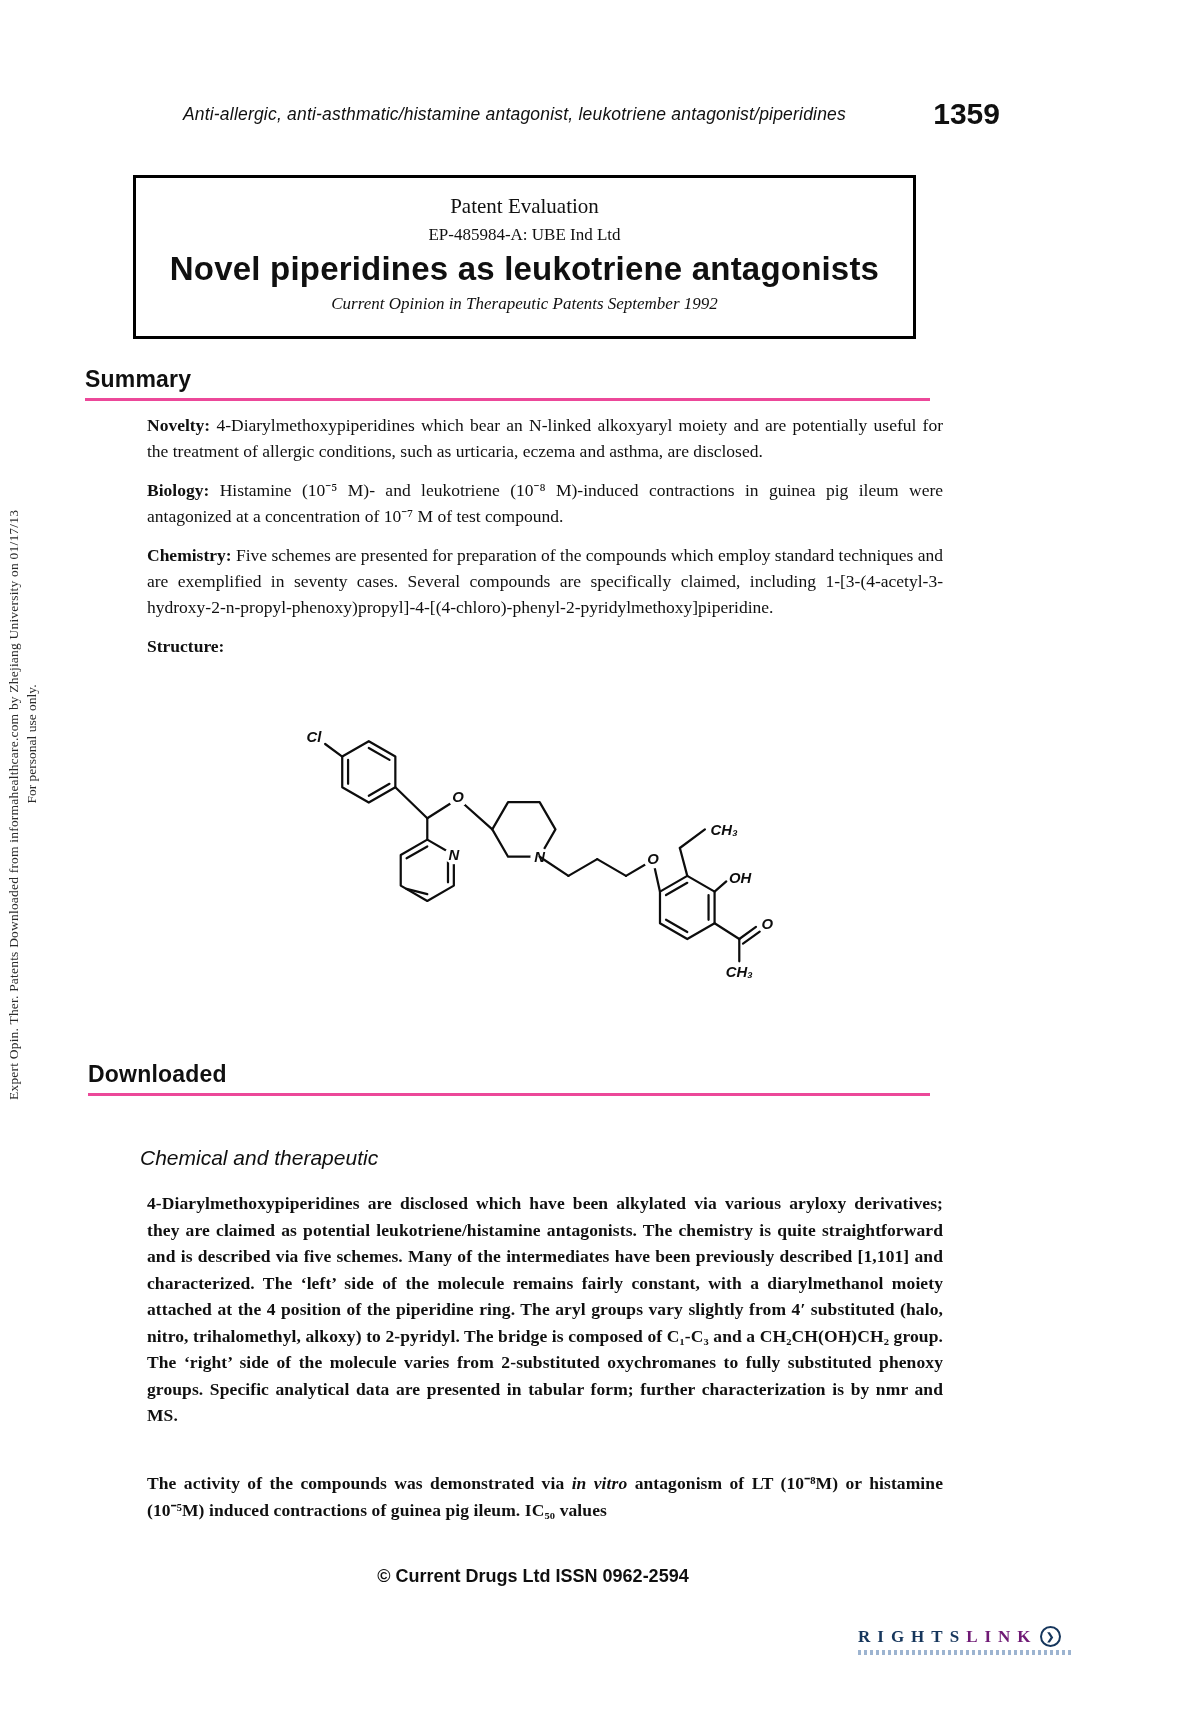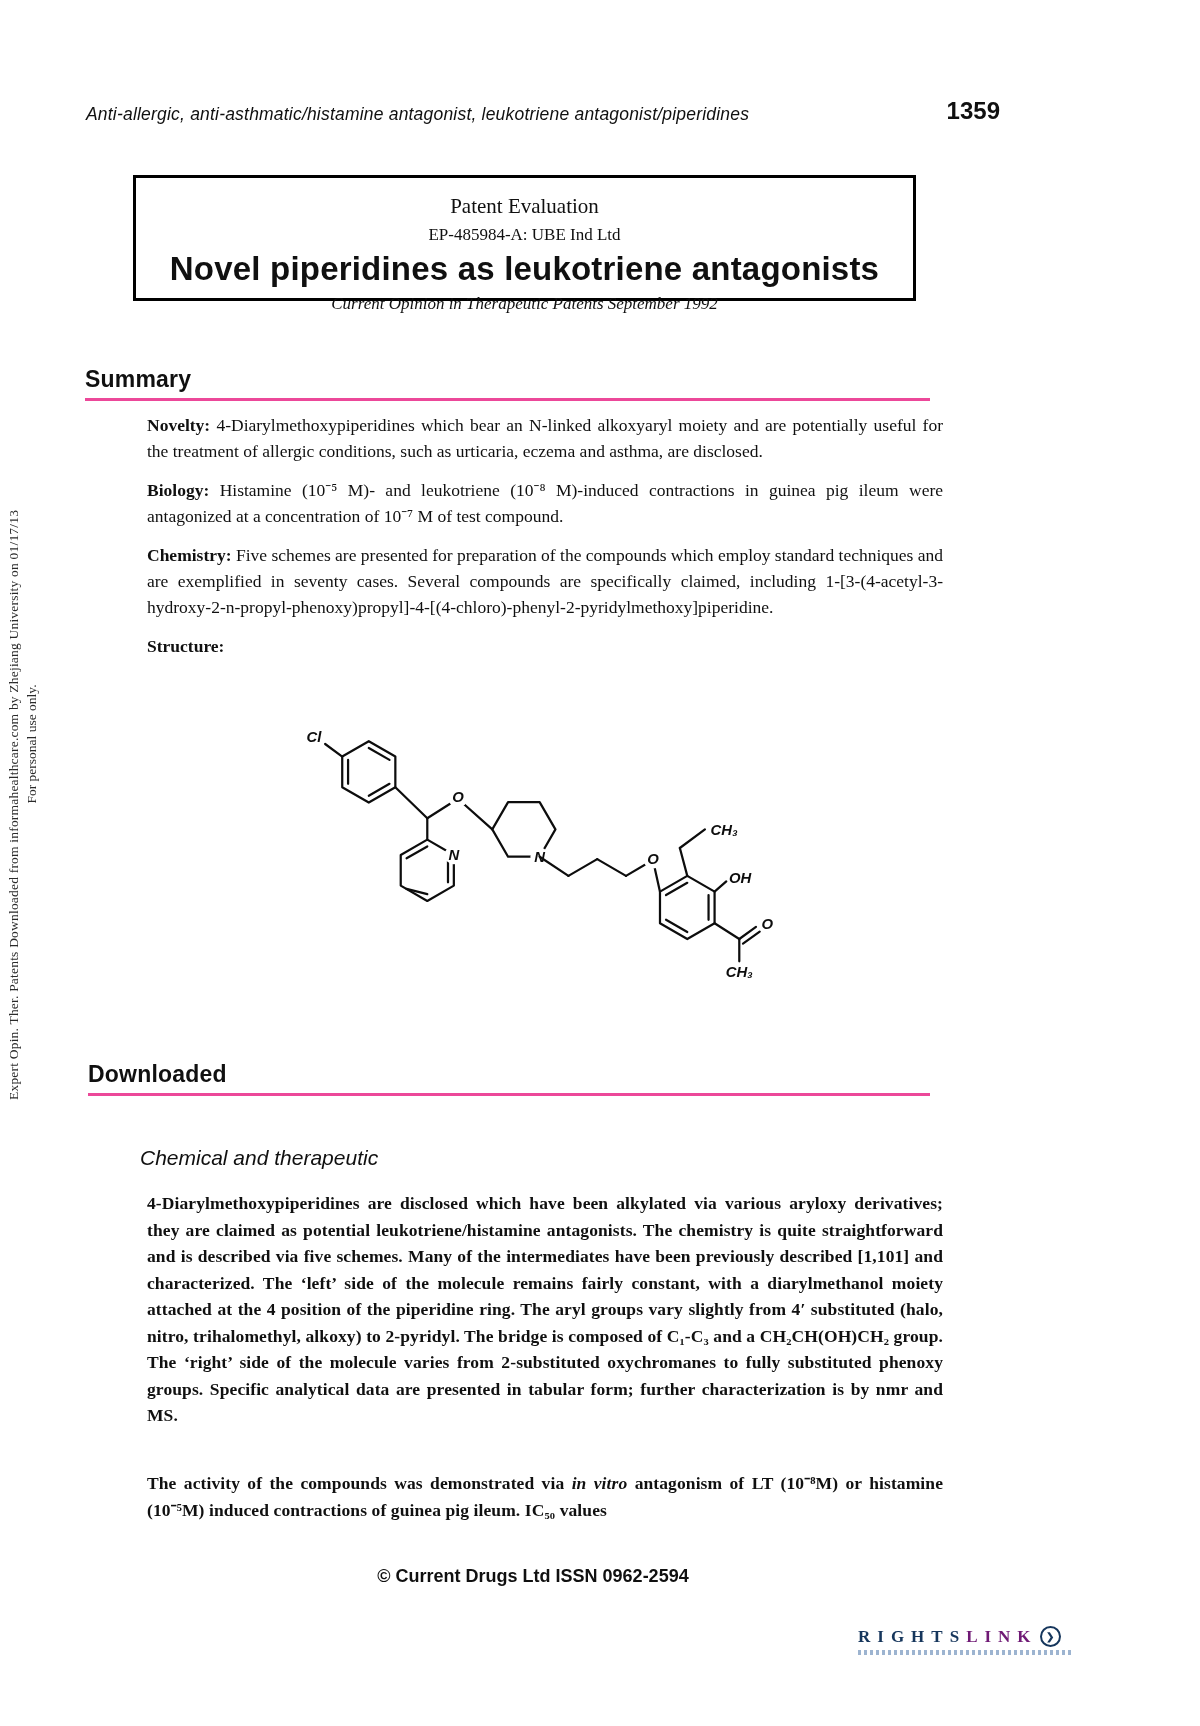--- a/index.html
+++ b/index.html
@@ -9,26 +9,26 @@
   
   .sidebar-rot{position:absolute;left:6px;top:1100px;width:712px;
                transform:rotate(-90deg);transform-origin:top left;
                font-family:"Liberation Serif",serif;color:#2a2a2a;}
   .sidebar-rot .l1{font-size:13.5px;white-space:nowrap;letter-spacing:.2px;}
   .sidebar-rot .l2{font-size:13.5px;text-align:center;margin-top:2px;}
 
   
   .running-head{position:absolute;left:86px;top:104px;width:760px;
                 font-family:"Liberation Sans",sans-serif;font-style:italic;
-                font-size:17.5px;letter-spacing:.2px;}
+                font-size:17.5px;letter-spacing:.2px;text-align:right;}
   .page-number{position:absolute;left:930px;top:97px;width:70px;text-align:right;
-               font-family:"Liberation Sans",sans-serif;font-weight:bold;font-size:24px;}
+               font-family:"Liberation Sans",sans-serif;font-weight:bold;font-size:30px;}
 
   
-  .patent-box{position:absolute;left:133px;top:175px;width:783px;height:126px;
+  .patent-box{position:absolute;left:133px;top:175px;width:783px;height:164px;
               border:3px solid #000;box-sizing:border-box;text-align:center;}
   .pb-kicker{margin-top:16px;font-size:21px;}
   .pb-id{margin-top:6px;font-size:17px;}
   .pb-title{margin-top:5px;font-family:"Liberation Sans",sans-serif;font-weight:bold;font-size:33px;letter-spacing:.2px;}
   .pb-source{margin-top:6px;font-style:italic;font-size:17px;}
 
   
   .sec-head{position:absolute;font-family:"Liberation Sans",sans-serif;font-weight:bold;
             font-size:23px;letter-spacing:.2px;border-bottom:3px solid #ec4899;padding-bottom:5px;}
   .sec-head.summary{left:85px;top:366px;width:845px;}

